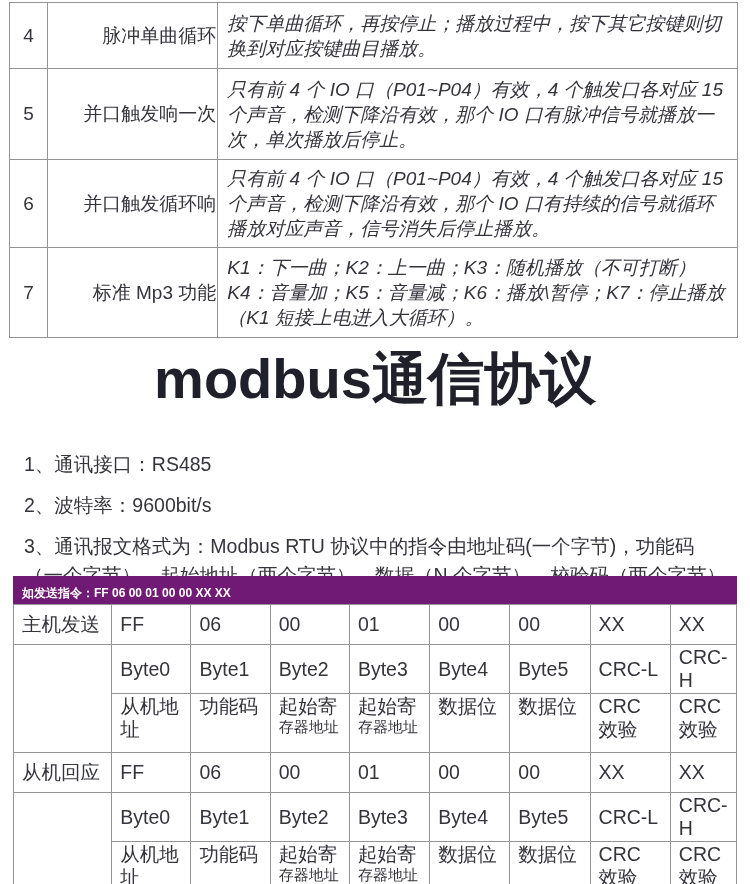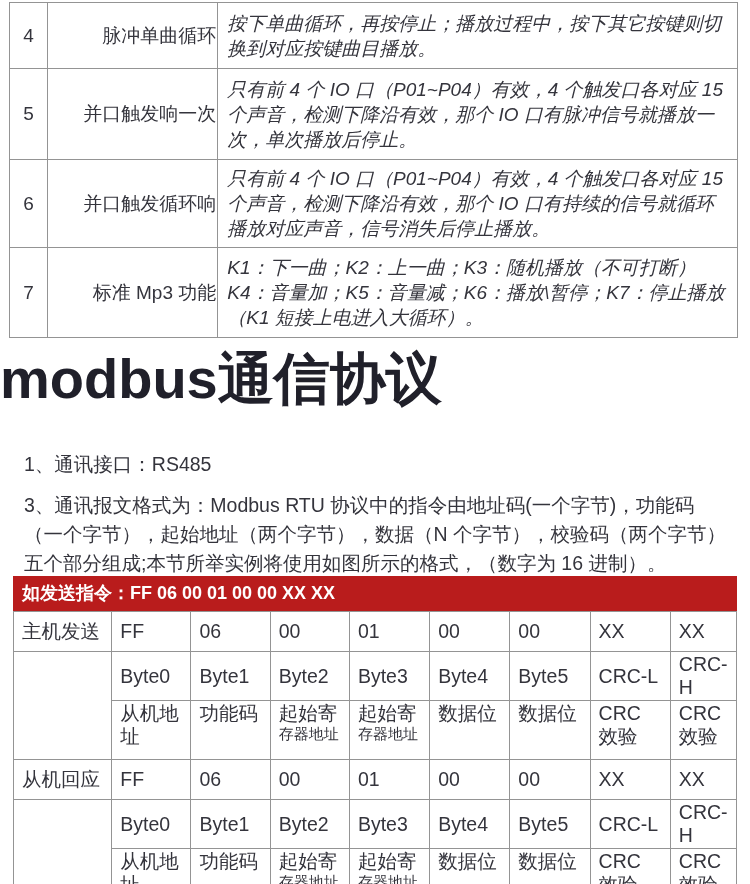--- a/index.html
+++ b/index.html
@@ -19,34 +19,34 @@
   .fn-table td.no{text-align:center;}
   .fn-table td.fname{text-align:right;padding-left:13px;}
   .fn-table td.desc{padding:4px 6px 4px 9px;line-height:25px;vertical-align:middle;font-style:italic;}
   .fn-table tr.r4 td{height:57px;}
   .fn-table tr.r5 td{height:82px;}
   .fn-table tr.r6 td{height:79px;}
   .fn-table tr.r7 td{height:81px;}
   
   .title{
     position:absolute;top:342px;left:0;width:750px;margin:0;
-    font-size:56px;font-weight:bold;color:#20202a;
+    text-align:center;font-size:56px;font-weight:bold;color:#20202a;
     letter-spacing:0;
   }
   
   .notes{
     position:absolute;left:12px;top:438px;width:733px;
     font-size:19.5px;line-height:29px;color:#34343c;
   }
   .notes p{margin:12px;}
   
   .frame{position:absolute;left:13px;top:576px;width:724px;}
   .caption{
-    background:#b91c1c;color:#ffffff;font-weight:bold;
-    height:35px;line-height:35px;padding-left:9px;font-size:18px;
+    background:#701a75;color:#ffffff;font-weight:bold;
+    height:28px;line-height:35px;padding-left:9px;font-size:12px;
     box-sizing:border-box;width:724px;
   }
   .mb-table{
     border-collapse:collapse;table-layout:fixed;width:724px;
     font-size:19.5px;color:#34343c;background:#fff;
   }
   .mb-table td{
     border:1.5px solid #949494;padding-left:8px;padding-right:2px;
     vertical-align:middle;overflow:hidden;
   }
@@ -88,20 +88,21 @@
         <td class="fname">标准 Mp3 功能</td>
         <td class="desc">K1：下一曲；K2：上一曲；K3：随机播放（不可打断）K4：音量加；K5：音量减；K6：播放\暂停；K7：停止播放 （K1 短接上电进入大循环）。</td>
       </tr>
     </tbody>
   </table>
 
   <h1 class="title">modbus通信协议</h1>
 
   <div class="notes">
     <p>1、通讯接口：RS485</p>
+    <p>2、波特率：9600bit/s</p>
     <p>3、通讯报文格式为：Modbus RTU 协议中的指令由地址码(一个字节)，功能码（一个字节），起始地址（两个字节），数据（N 个字节），校验码（两个字节）五个部分组成;本节所举实例将使用如图所示的格式，（数字为 16 进制）。</p>
   </div>
 
   <div class="frame">
     <div class="caption">如发送指令：FF 06 00 01 00 00 XX XX</div>
     <table class="mb-table">
       <colgroup>
         <col style="width:98px">
           <col style="width:79px">
           <col style="width:79px">

